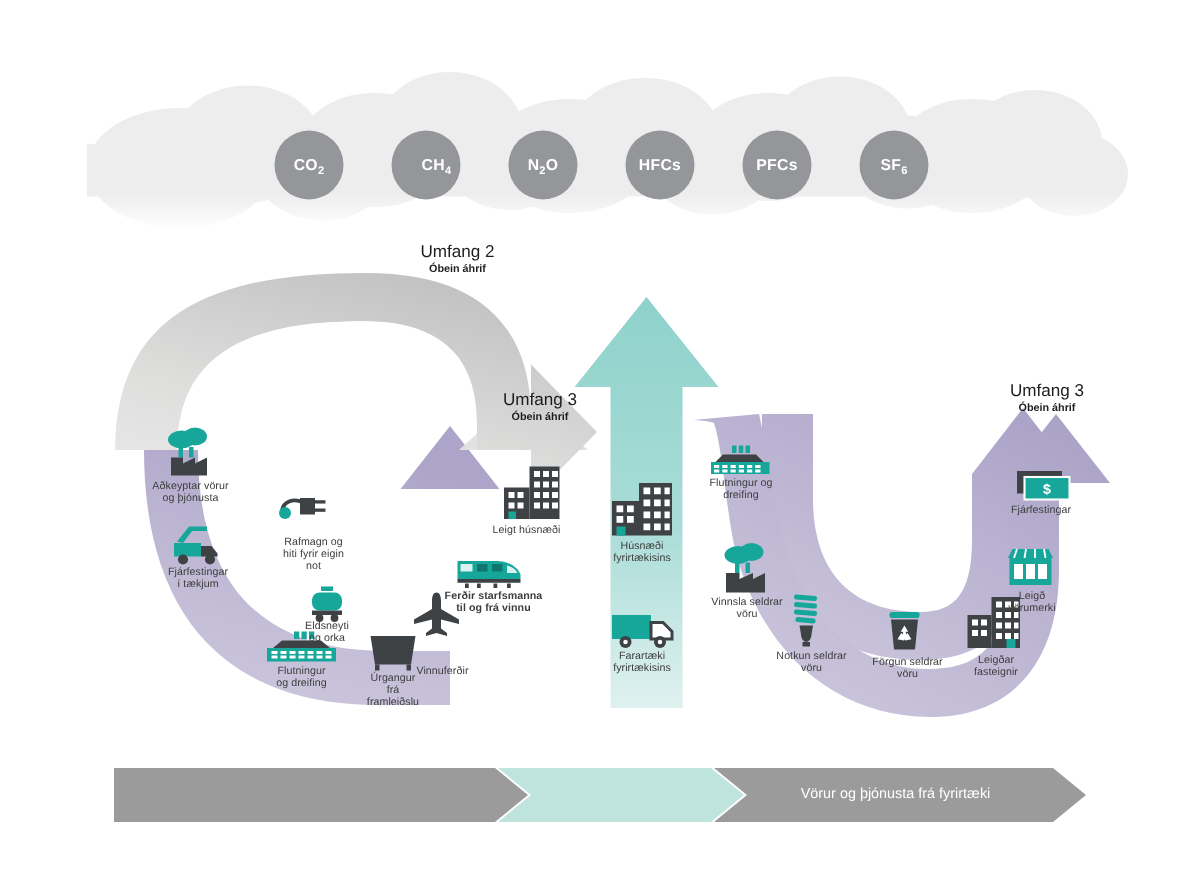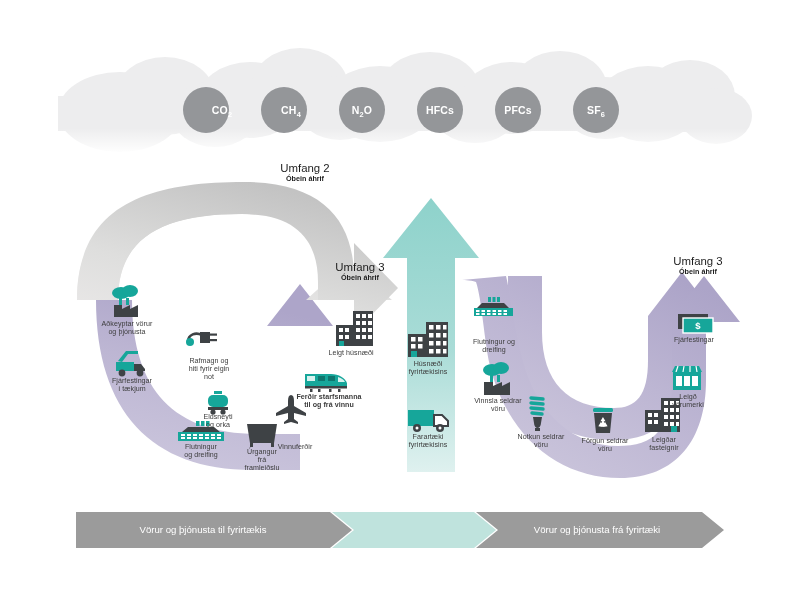--- a/index.html
+++ b/index.html
@@ -88,21 +88,21 @@
     <g>
       <circle cx="206" cy="110" r="23" fill="#949699"></circle>
       <circle cx="284" cy="110" r="23" fill="#949699"></circle>
       <circle cx="362" cy="110" r="23" fill="#949699"></circle>
       <circle cx="440" cy="110" r="23" fill="#949699"></circle>
       <circle cx="518" cy="110" r="23" fill="#949699"></circle>
       <circle cx="596" cy="110" r="23" fill="#949699"></circle>
     </g>
   </svg>
 
-  <div class="gaslbl" style="left:183px;top:104px;padding-left:16px;">CO<sub>2</sub></div>
+  <div class="gaslbl" style="left:183px;top:104px;">CO<sub>2</sub></div>
   <div class="gaslbl" style="left:246px;top:104px;padding-left:22px;">CH<sub>4</sub></div>
   <div class="gaslbl" style="left:339px;top:104px;">N<sub>2</sub>O</div>
   <div class="gaslbl" style="left:417px;top:104px;">HFCs</div>
   <div class="gaslbl" style="left:495px;top:104px;">PFCs</div>
   <div class="gaslbl" style="left:573px;top:104px;">SF<sub>6</sub></div>
 
   <svg class="layer" viewBox="0 0 800 591">
 
     <path fill="url(#lavLeftGrad)" d="M 96,300
          C 96,412 152,470 252,470
@@ -427,21 +427,21 @@
   <div class="lbl" style="left:168px;top:444px;width:66px;">Flutningur<br>og dreifing</div>
   <div class="lbl" style="left:233px;top:449px;width:58px;">Úrgangur<br>frá<br>framleiðslu</div>
   <div class="lbl" style="left:178px;top:358px;width:62px;">Rafmagn og<br>hiti fyrir eigin<br>not</div>
   <div class="lbl" style="left:266px;top:428px;width:58px;margin-top:16px;">Vinnuferðir</div>
   <div class="lbl" style="left:316px;top:350px;width:70px;text-align:center;">Leigt húsnæði</div>
   <div class="lbl" style="left:290px;top:394px;width:78px;font-weight:bold;">Ferðir starfsmanna<br>til og frá vinnu</div>
 
   <div class="lbl" style="left:393px;top:361px;width:70px;">Húsnæði<br>fyrirtækisins</div>
   <div class="lbl" style="left:393px;top:434px;width:70px;">Farartæki<br>fyrirtækisins</div>
 
-  <div class="lbl" style="left:459px;top:319px;width:70px;margin-top:20px;">Flutningur og<br>dreifing</div>
+  <div class="lbl" style="left:459px;top:319px;width:70px;">Flutningur og<br>dreifing</div>
   <div class="lbl" style="left:464px;top:398px;width:68px;">Vinnsla seldrar<br>vöru</div>
   <div class="lbl" style="left:506px;top:434px;width:70px;">Notkun seldrar<br>vöru</div>
   <div class="lbl" style="left:570px;top:438px;width:70px;">Förgun seldrar<br>vöru</div>
   <div class="lbl" style="left:636px;top:437px;width:56px;">Leigðar<br>fasteignir</div>
   <div class="lbl" style="left:661px;top:394px;width:54px;">Leigð<br>vörumerki</div>
   <div class="lbl" style="left:662px;top:337px;width:64px;">Fjárfestingar</div>
 
   <div class="scope" style="left:250px;top:162px;width:110px;">
     <div class="s1">Umfang 2</div>
     <div class="s2">Óbein áhrif</div>
@@ -453,17 +453,16 @@
   <div class="scope" style="left:648px;top:255px;width:100px;">
     <div class="s1">Umfang 3</div>
     <div class="s2">Óbein áhrif</div>
   </div>
 
   <svg class="layer" viewBox="0 0 800 591">
     <path fill="#9b9b9b" d="M 76,512 L 330,512 L 352,530 L 330,548 L 76,548 Z"></path>
     <path fill="#bfe3dd" d="M 332,512 L 474,512 L 496,530 L 474,548 L 332,548 L 354,530 Z"></path>
     <path fill="#9b9b9b" d="M 476,512 L 702,512 L 724,530 L 702,548 L 476,548 L 498,530 Z"></path>
   </svg>
-  <div class="barlbl" style="left:76px;top:524px;width:254px;">Vörur og þjónusta til fyrirtækis</div>
   <div class="barlbl mid" style="left:340px;top:524px;width:142px;margin-top:38px;">Fyrirtækið</div>
   <div class="barlbl" style="left:484px;top:524px;width:226px;">Vörur og þjónusta frá fyrirtæki</div>
 
 </div>
 
 </body></html>

